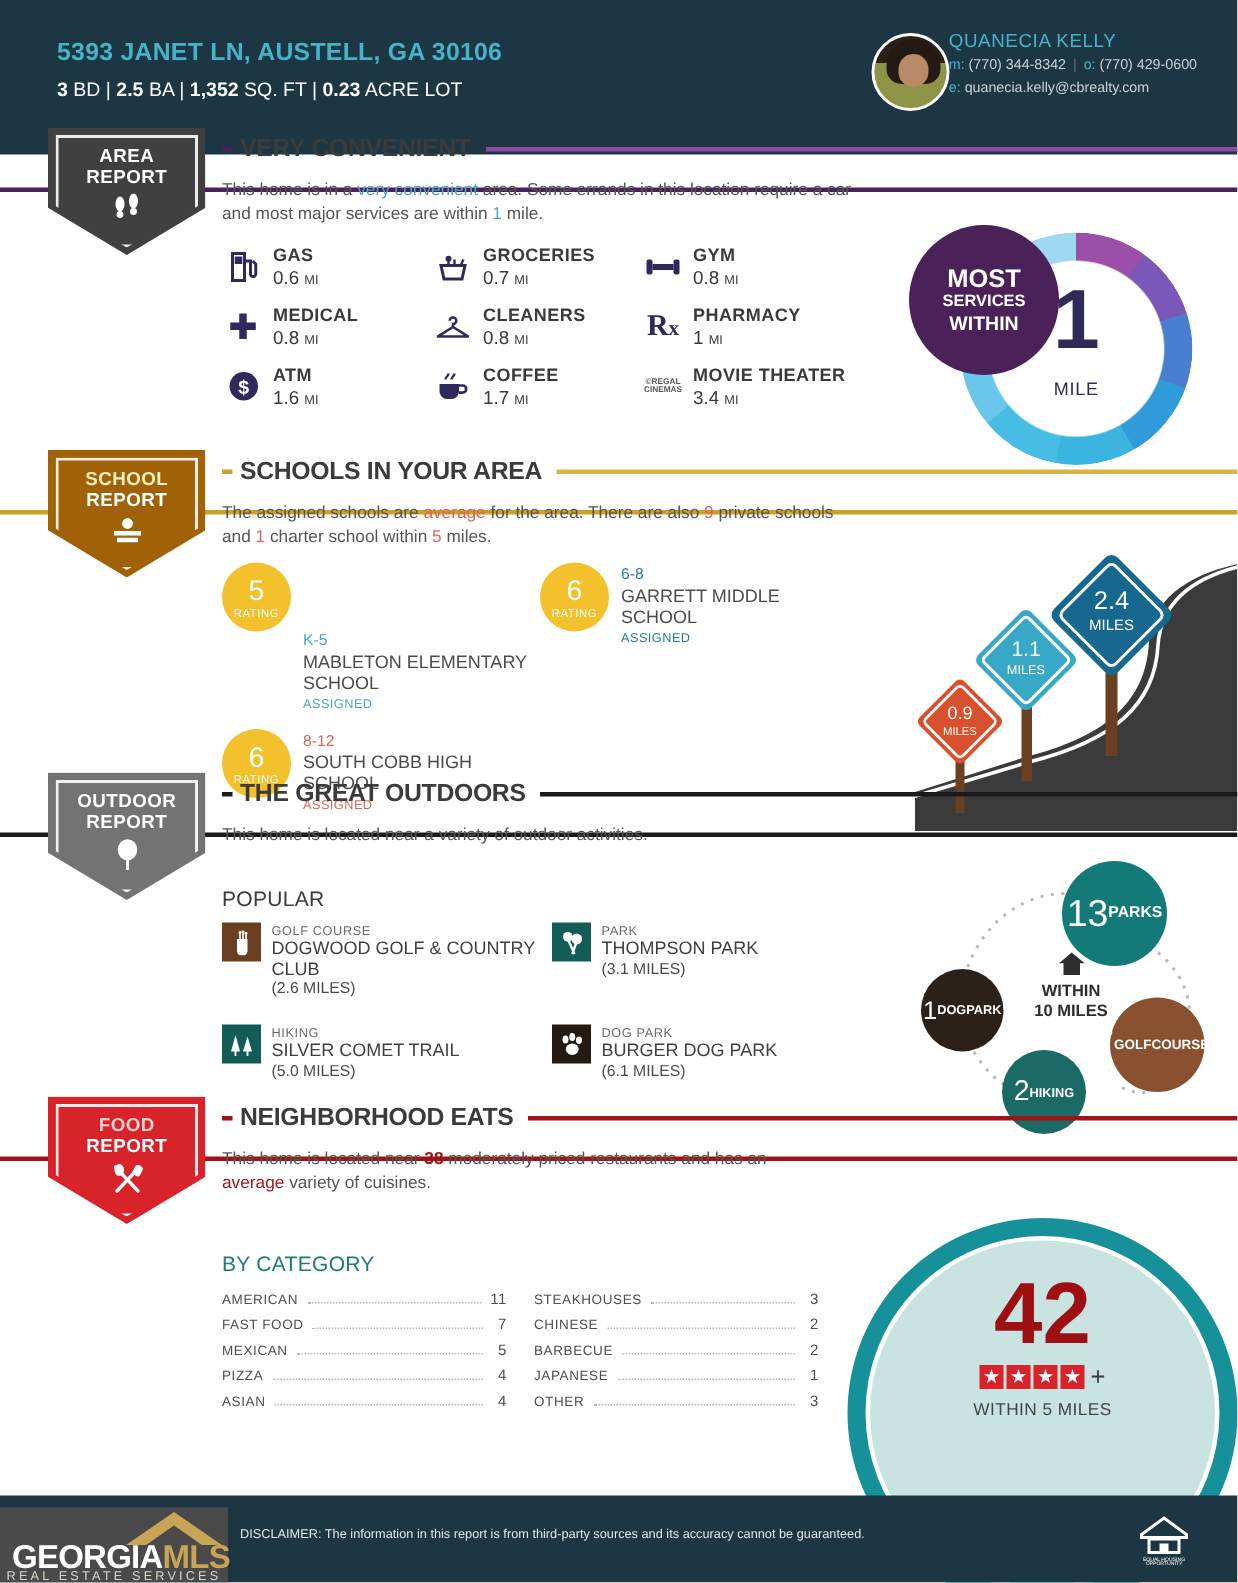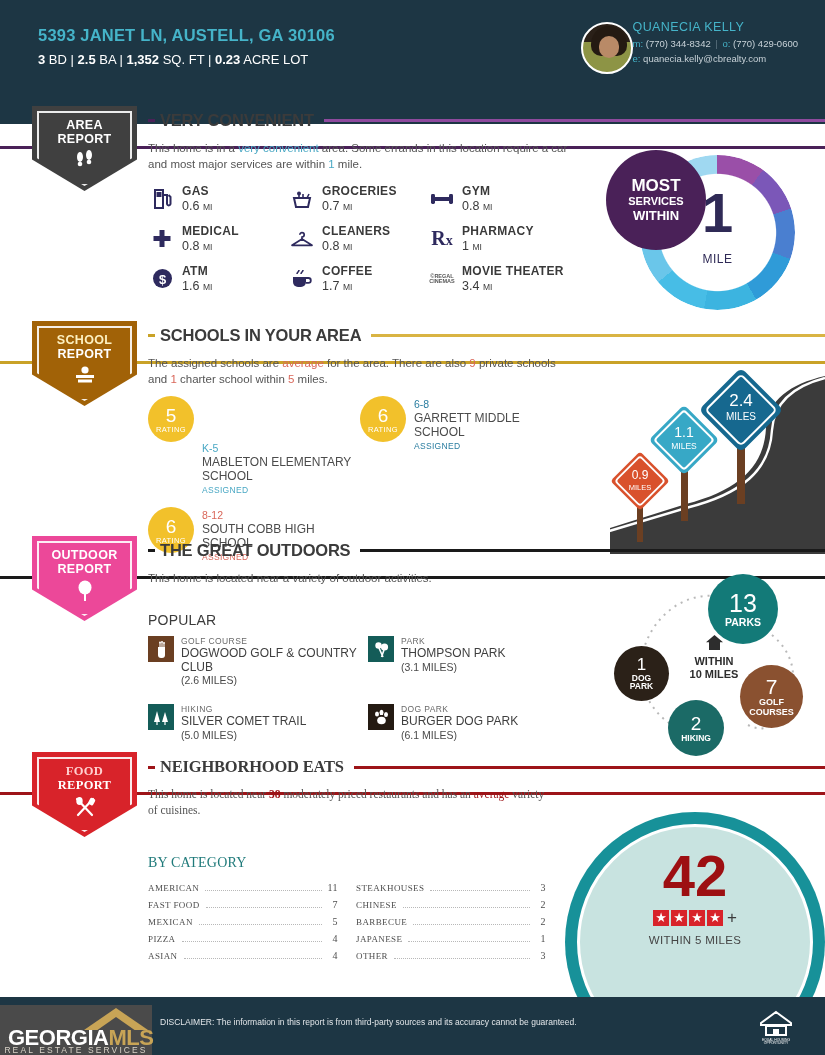--- a/index.html
+++ b/index.html
@@ -6,21 +6,21 @@
   body {
     width: 825px; height: 1055px;
     font-family: "Liberation Sans", sans-serif;
     background: #ffffff;
     overflow: hidden;
     position: relative;
   }
 
   
   .header {
-    height: 124px;
+    height: 103px;
     background: #1d3644;
     position: relative;
     padding: 26px 0 0 38px;
   }
   .addr {
     color: #45b4c9; font-size: 16.5px; font-weight: bold;
     letter-spacing: .2px;
   }
   .specs { color: #ffffff; font-size: 13px; margin-top: 7px; }
   .specs b { font-weight: bold; }
@@ -194,21 +194,21 @@
     color: #fff; font-size: 15px;
   }
   .out .oi { margin-left: 7px; }
   .out .cat { font-size: 8.5px; color: #6a6a6a; letter-spacing: .4px; }
   .out .nm2 { font-size: 12px; color: #3f3f3f; line-height: 13.5px; margin-top: 1px; }
   .out .mi { font-size: 10.5px; color: #4a4a4a; }
 
   .bubbles { position: absolute; left: 600px; top: 560px; width: 225px; height: 200px; }
   .bub {
     position: absolute; border-radius: 50%; color: #fff;
-    display: flex; flex-direction: column; align-items: center; justify-content: center;
+    display: flex; flex-direction: row; align-items: center; justify-content: center;
     text-align: center; line-height: 1.05;
   }
   .bub .bn { font-weight: 400; }
   .bub .bl { font-weight: bold; }
   .bub-center {
     position:absolute; left: 76px; top: 74px; width: 76px; text-align:center;
     color:#2d2d2d;
   }
   .bub-center .ico { font-size: 17px; line-height: 18px; }
   .bub-center .t { font-size: 11px; font-weight: bold; line-height: 13px; }
@@ -580,21 +580,21 @@
       </g>
     <text x="50" y="121" font-size="12" fill="#fff" text-anchor="middle" font-family="Liberation Sans">0.9</text>
     <text x="50" y="132" font-size="7.5" fill="#fff" text-anchor="middle" font-family="Liberation Sans">MILES</text>
   </svg>
 </div>
 
 <div class="section" style="height:216px;">
   <div class="rule" style="top:22px;background:#1a1a1a;"></div>
 
   <div class="badge">
-    <div class="shield" style="background:#ec4899;">
+    <div class="shield" style="background:#737373;">
       <div class="b-t1">OUTDOOR</div>
       <div class="b-t2">REPORT</div>
       <div class="b-icon">
         <svg width="22" height="22" viewBox="0 0 22 22">
             <ellipse cx="11" cy="7.5" rx="6.5" ry="7" fill="#fff"></ellipse>
             <rect x="10" y="12" width="2" height="9" fill="#fff"></rect>
           </svg>
       </div>
     </div>
     <div class="inner"></div>
@@ -705,21 +705,21 @@
     <div class="ico">
       <svg width="19" height="17" viewBox="0 0 19 17">
           <path d="M9.5 1 18 8.2h-3v7.8H4V8.2H1z" fill="#2d2d2d"></path>
         </svg>
     </div>
     <div class="t">WITHIN</div>
     <div class="t">10 MILES</div>
   </div>
 </div>
 
-<div class="section" style="height:220px;font-family:Liberation Serif, serif;">
+<div class="section" style="height:220px;">
   <div class="rule" style="top:22px;background:#9d1418;"></div>
 
   <div class="badge">
     <div class="shield" style="background:#d8232a;">
       <div class="b-t1" style="color:#ffd0cf;">FOOD</div>
       <div class="b-t2">REPORT</div>
       <div class="b-icon">
         <svg width="24" height="22" viewBox="0 0 24 22">
             <g stroke="#fff" stroke-width="2.2" stroke-linecap="round">
               <path d="M4 3 19 19"></path>

